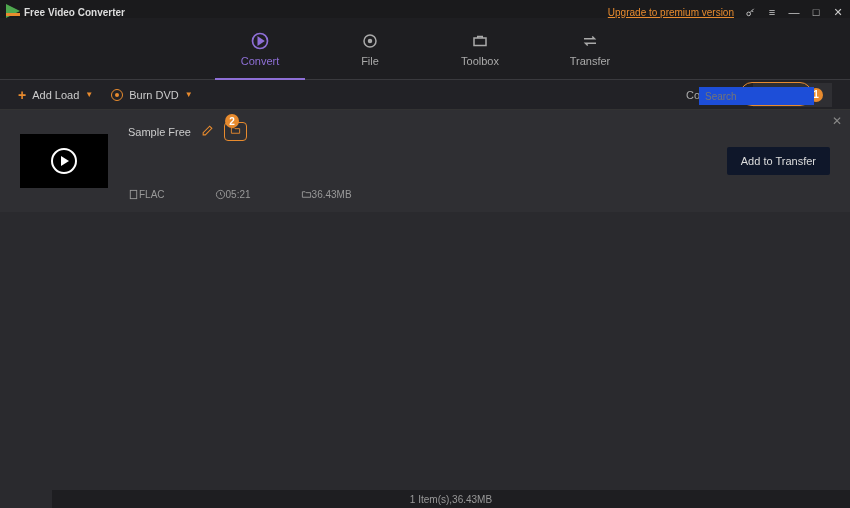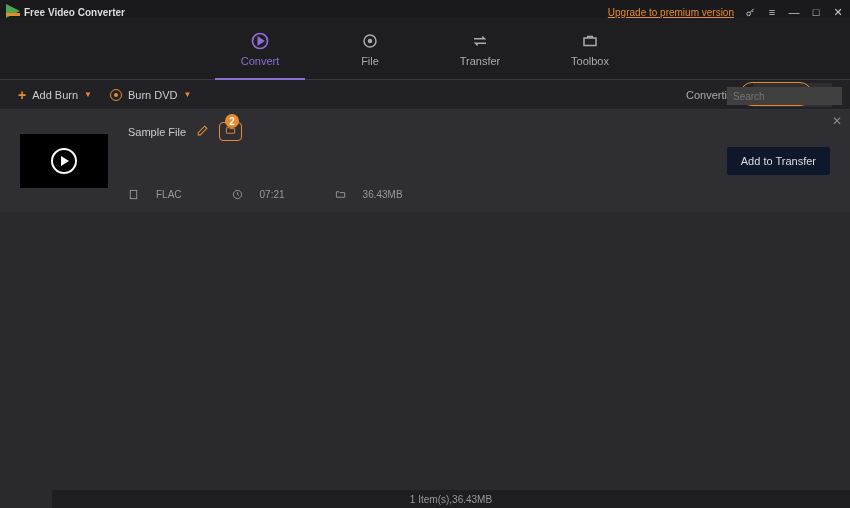--- a/index.html
+++ b/index.html
@@ -25,31 +25,31 @@
 .tbtn .chev { color: #e88b2e; font-size: 8px; }
 .tbtn .disc { width: 12px; height: 12px; border: 1.5px solid #e88b2e; border-radius: 50%; display: flex; align-items: center; justify-content: center; }
 .tbtn .disc::after { content:''; width:4px; height:4px; background:#e88b2e; border-radius:50%; }
 
 .tabs { margin-left: auto; display: flex; position: relative; }
 .tab { font-size: 11px; padding: 6px 14px; color: #aaa; cursor: pointer; }
 .tab.active { background: #2f2f33; color: #ddd; }
 .tab-outline { position: absolute; border: 1.5px solid #e88b2e; border-radius: 12px; pointer-events: none; }
 .callout { position: absolute; width: 14px; height: 14px; background: #e88b2e; border-radius: 50%; color: #fff; font-size: 10px; font-weight: bold; display: flex; align-items: center; justify-content: center; }
 
-.search { width: 115px; height: 18px; background: #404040; border: none; color: #ccc; font-size: 10px; padding: 0 6px; margin-left: 35px; position: absolute; right: 8px; top: 87px; }
+.search { width: 115px; height: 18px; background: #1d4ed8; border: none; color: #ccc; font-size: 10px; padding: 0 6px; margin-left: 35px; position: absolute; right: 36px; top: 87px; }
 
 .content { position: absolute; top: 110px; left: 0; right: 0; bottom: 18px; background: #2a2a2e; overflow: auto; }
 .item { display: flex; align-items: center; padding: 12px 20px; background: #2f2f33; position: relative; }
 .thumb { width: 88px; height: 54px; background: #000; display: flex; align-items: center; justify-content: center; margin-right: 20px; }
 .playcircle { width: 26px; height: 26px; border: 2px solid #fff; border-radius: 50%; display: flex; align-items: center; justify-content: center; }
 .playcircle::after { content:''; border-left: 8px solid #fff; border-top: 5px solid transparent; border-bottom: 5px solid transparent; margin-left: 2px; }
 .info { flex: 1; }
 .row1 { display: flex; align-items: center; gap: 10px; margin-bottom: 12px; font-size: 11px; color: #ccc; }
 .row2 { display: flex; align-items: center; gap: 50px; font-size: 10px; color: #999; }
-.meta { display: flex; align-items: center; gap: 17px; margin-top: 36px; }
+.meta { display: flex; align-items: center; gap: 0; margin-top: 36px; }
 .edit-icon { color: #e88b2e; cursor: pointer; }
 .folder-outline { border: 1.5px solid #e88b2e; border-radius: 4px; padding: 2px 4px; position: relative; cursor: pointer; }
 .addbtn { background: #0f172a; color: #ddd; font-size: 11px; padding: 8px 14px; border: none; cursor: pointer; border-radius: 2px; }
 .close-item { position: absolute; top: 4px; right: 8px; color: #888; font-size: 12px; cursor: pointer; }
 
 .footer { position: absolute; bottom: 0; left: 4px; right: 0; height: 18px; background: #1e1e21; display: flex; align-items: center; justify-content: center; font-size: 10px; color: #999; margin-left: 48px; }
 </style>
 </head>
 <body>
 
@@ -87,40 +87,40 @@
         <svg width="18" height="18" viewBox="0 0 24 24" fill="none" stroke="#aaa" stroke-width="2">
           <circle cx="12" cy="12" r="8"></circle>
           <circle cx="12" cy="12" r="2" fill="#aaa"></circle>
         </svg>
       </div>
     <span>File</span>
   </div>
   <div class="nav-item">
     <div class="nicon">
         <svg width="18" height="18" viewBox="0 0 24 24" fill="none" stroke="#aaa" stroke-width="2">
-          <path d="M4 9h14l-3-3M20 15H6l3 3"></path>
-        </svg>
-      </div>
-    <span>Transfer</span>
-  </div>
-  <div class="nav-item">
-    <div class="nicon">
-        <svg width="18" height="18" viewBox="0 0 24 24" fill="none" stroke="#aaa" stroke-width="2">
           <rect x="4" y="8" width="16" height="10"></rect>
           <path d="M9 8V6h6v2"></path>
         </svg>
       </div>
     <span>Toolbox</span>
   </div>
+  <div class="nav-item">
+    <div class="nicon">
+        <svg width="18" height="18" viewBox="0 0 24 24" fill="none" stroke="#aaa" stroke-width="2">
+          <path d="M4 9h14l-3-3M20 15H6l3 3"></path>
+        </svg>
+      </div>
+    <span>Transfer</span>
+  </div>
 </div>
 
 <div class="toolbar">
   <div class="tbtn">
     <span class="plus">+</span>
-    <span>Add Burn</span>
+    <span>Add Load</span>
     <span class="chev">▼</span>
   </div>
   <div class="tbtn">
     <span class="disc"></span>
     <span>Burn DVD</span>
     <span class="chev">▼</span>
   </div>
   <div class="tabs">
     <div class="tab">Converting</div>
     <div class="tab active">Converted</div>
@@ -132,21 +132,21 @@
 <input class="search" placeholder="Search" style="">
 
 <div class="content">
   <div class="item">
     <span class="close-item">✕</span>
     <div class="thumb">
       <div class="playcircle"></div>
     </div>
     <div class="info">
       <div class="row1">
-        <span>Sample File</span>
+        <span>Sample Free</span>
         <span class="edit-icon"><svg width="13" height="13" viewBox="0 0 24 24" fill="none" stroke="#e88b2e" stroke-width="2">
               <path d="M4 20h4L20 8l-4-4L4 16v4z"></path>
             </svg></span>
         <span class="folder-outline">
           <svg width="13" height="11" viewBox="0 0 24 24" fill="none" stroke="#e88b2e" stroke-width="2">
               <path d="M3 6h6l2 2h10v10H3z"></path>
             </svg>
         </span>
         <div class="callout" style="position:absolute; left:225px; top:4px;">2</div>
       </div>
@@ -155,21 +155,21 @@
           <svg width="11" height="11" viewBox="0 0 24 24" fill="none" stroke="#999" stroke-width="2">
               <rect x="5" y="3" width="14" height="18"></rect>
             </svg>
           <span>FLAC</span>
         </div>
         <div class="meta">
           <svg width="11" height="11" viewBox="0 0 24 24" fill="none" stroke="#999" stroke-width="2">
               <circle cx="12" cy="12" r="9"></circle>
               <path d="M12 7v5l3 2"></path>
             </svg>
-          <span>07:21</span>
+          <span>05:21</span>
         </div>
         <div class="meta">
           <svg width="11" height="11" viewBox="0 0 24 24" fill="none" stroke="#999" stroke-width="2">
               <path d="M3 6h6l2 2h10v10H3z"></path>
             </svg>
           <span>36.43MB</span>
         </div>
       </div>
     </div>
     <button class="addbtn">Add to Transfer</button>

